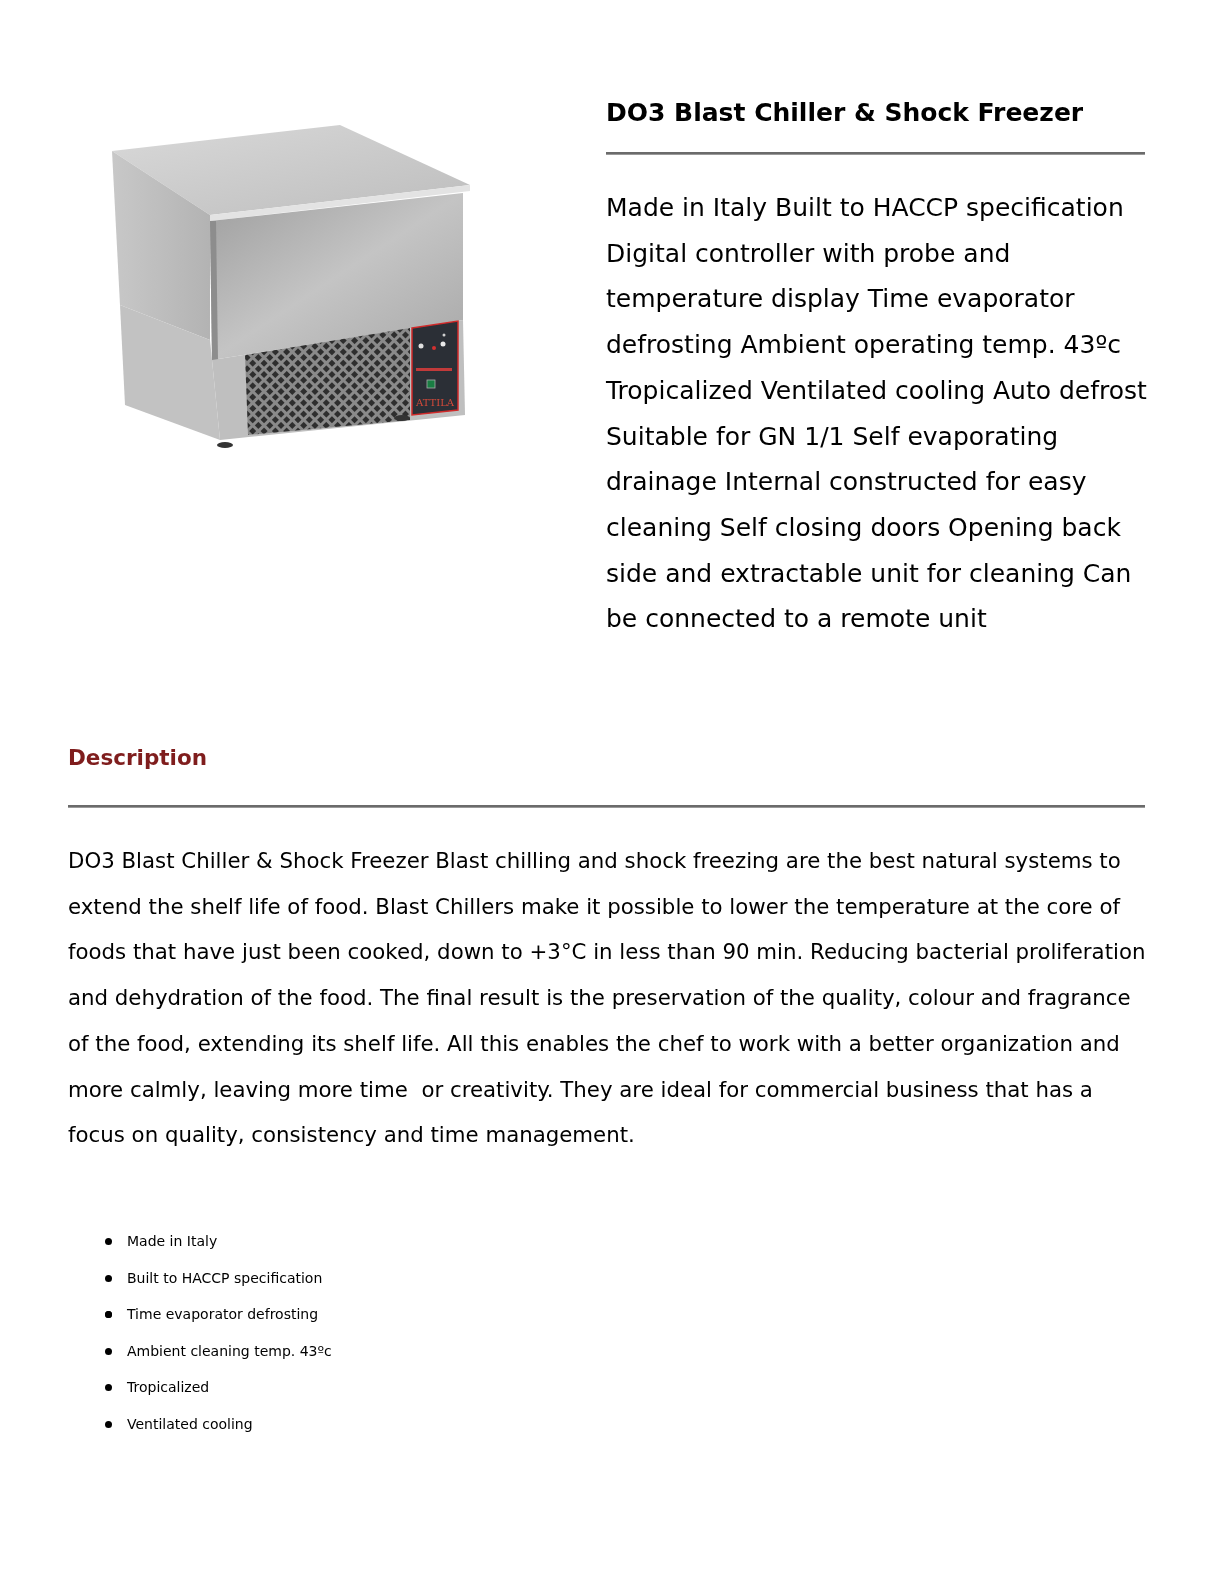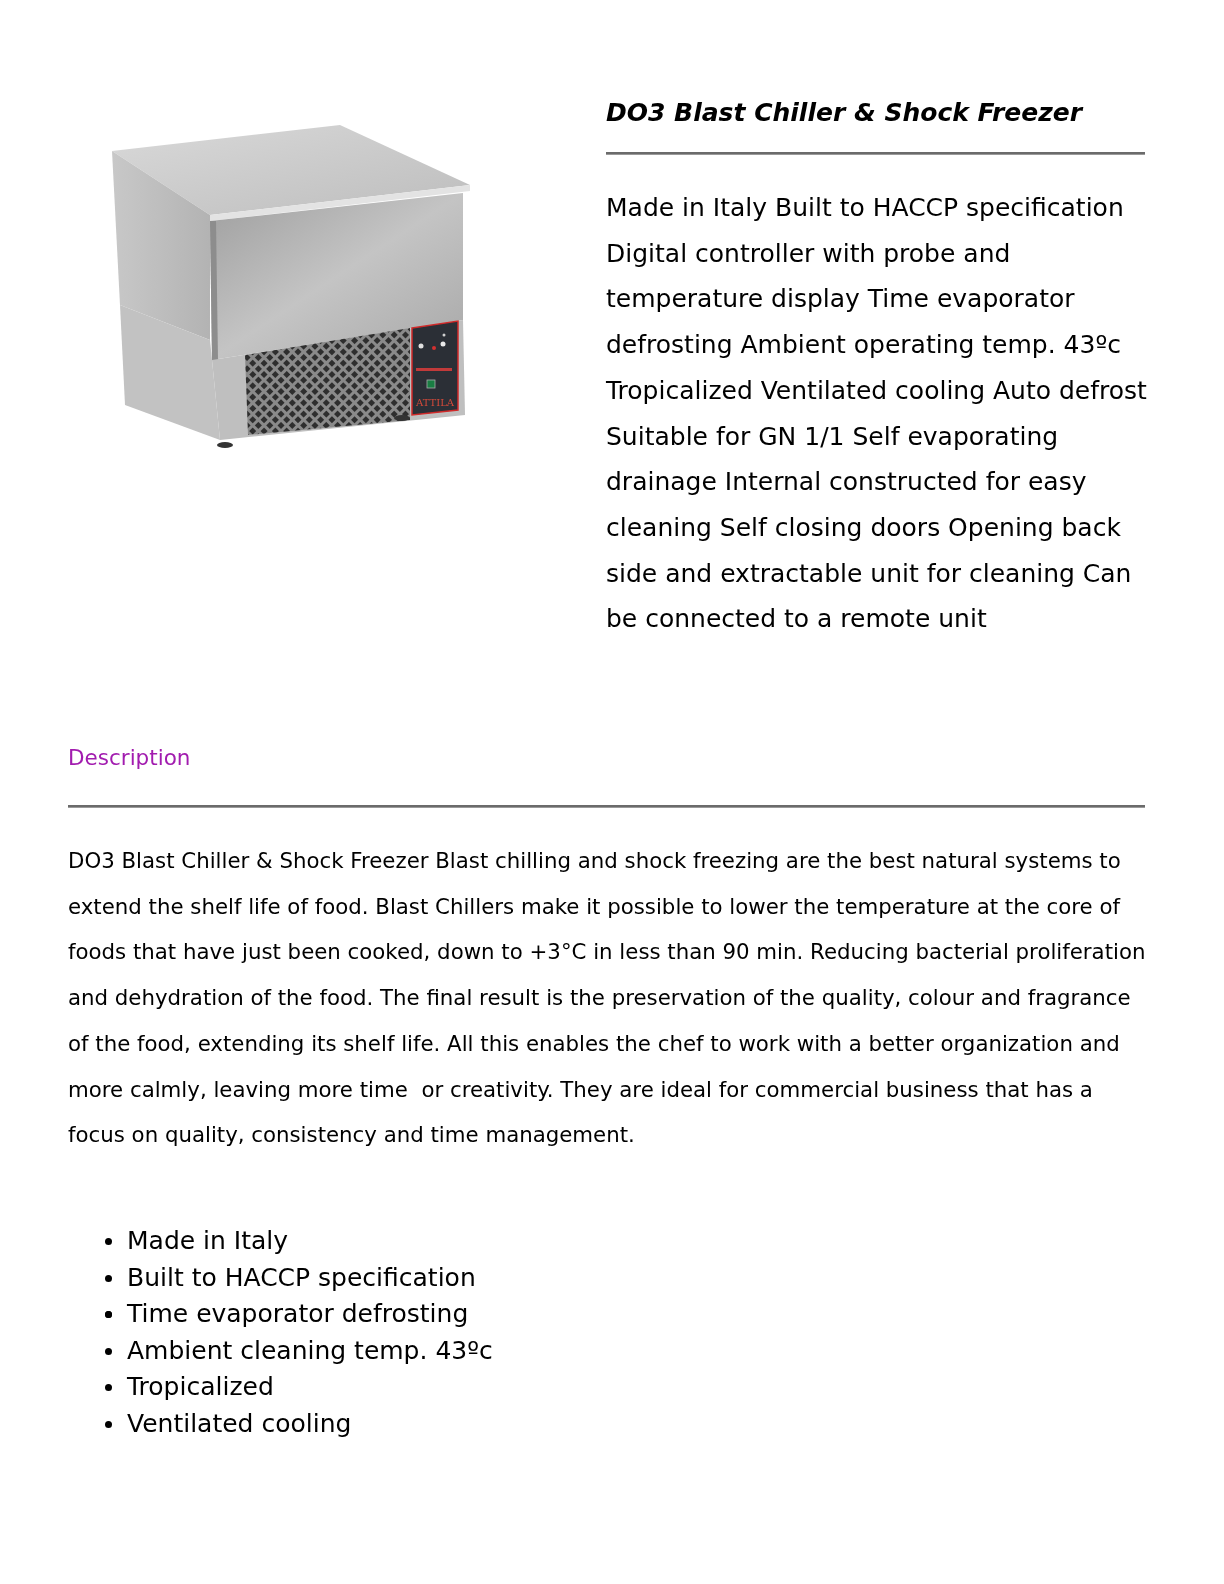--- a/index.html
+++ b/index.html
@@ -28,21 +28,20 @@
       top: 92px;
       width: 540px;
     }
     .product-title {
       font-family: "DejaVu Sans", sans-serif;
       font-weight: bold;
       font-size: 25px;
       line-height: 42px;
       margin: 0;
       white-space: nowrap;
-      font-style: italic;
     }
     .rule {
       height: 0;
       border-top: 2px solid #6b6b6b;
       border-bottom: 1px solid #9a9a9a;
     }
     .title-rule {
       position: absolute;
       left: 606px;
       top: 152px;
@@ -55,22 +54,22 @@
       width: 545px;
       font-size: 25px;
       line-height: 45.7px;
       margin: 0;
     }
     .section-heading {
       position: absolute;
       left: 68px;
       top: 740px;
       font-size: 21.5px;
-      font-weight: normal;
-      color: #a21caf;
+      font-weight: bold;
+      color: #7f1d1d;
       margin: 0;
       line-height: 36px;
     }
     .section-rule {
       position: absolute;
       left: 68px;
       top: 805px;
       width: 1077px;
     }
     .long-desc {
@@ -83,21 +82,21 @@
       margin: 0;
       white-space: pre-wrap;
     }
     .feature-list {
       position: absolute;
       left: 68px;
       top: 1223px;
       margin: 0;
       padding: 0 0 0 59px;
       list-style: none;
-      font-size: 25px;
+      font-size: 14px;
       line-height: 36.6px;
     }
     .feature-list li {
       position: relative;
     }
     .feature-list li .bullet {
       position: absolute;
       left: -22px;
       top: 15px;
       width: 7px;

